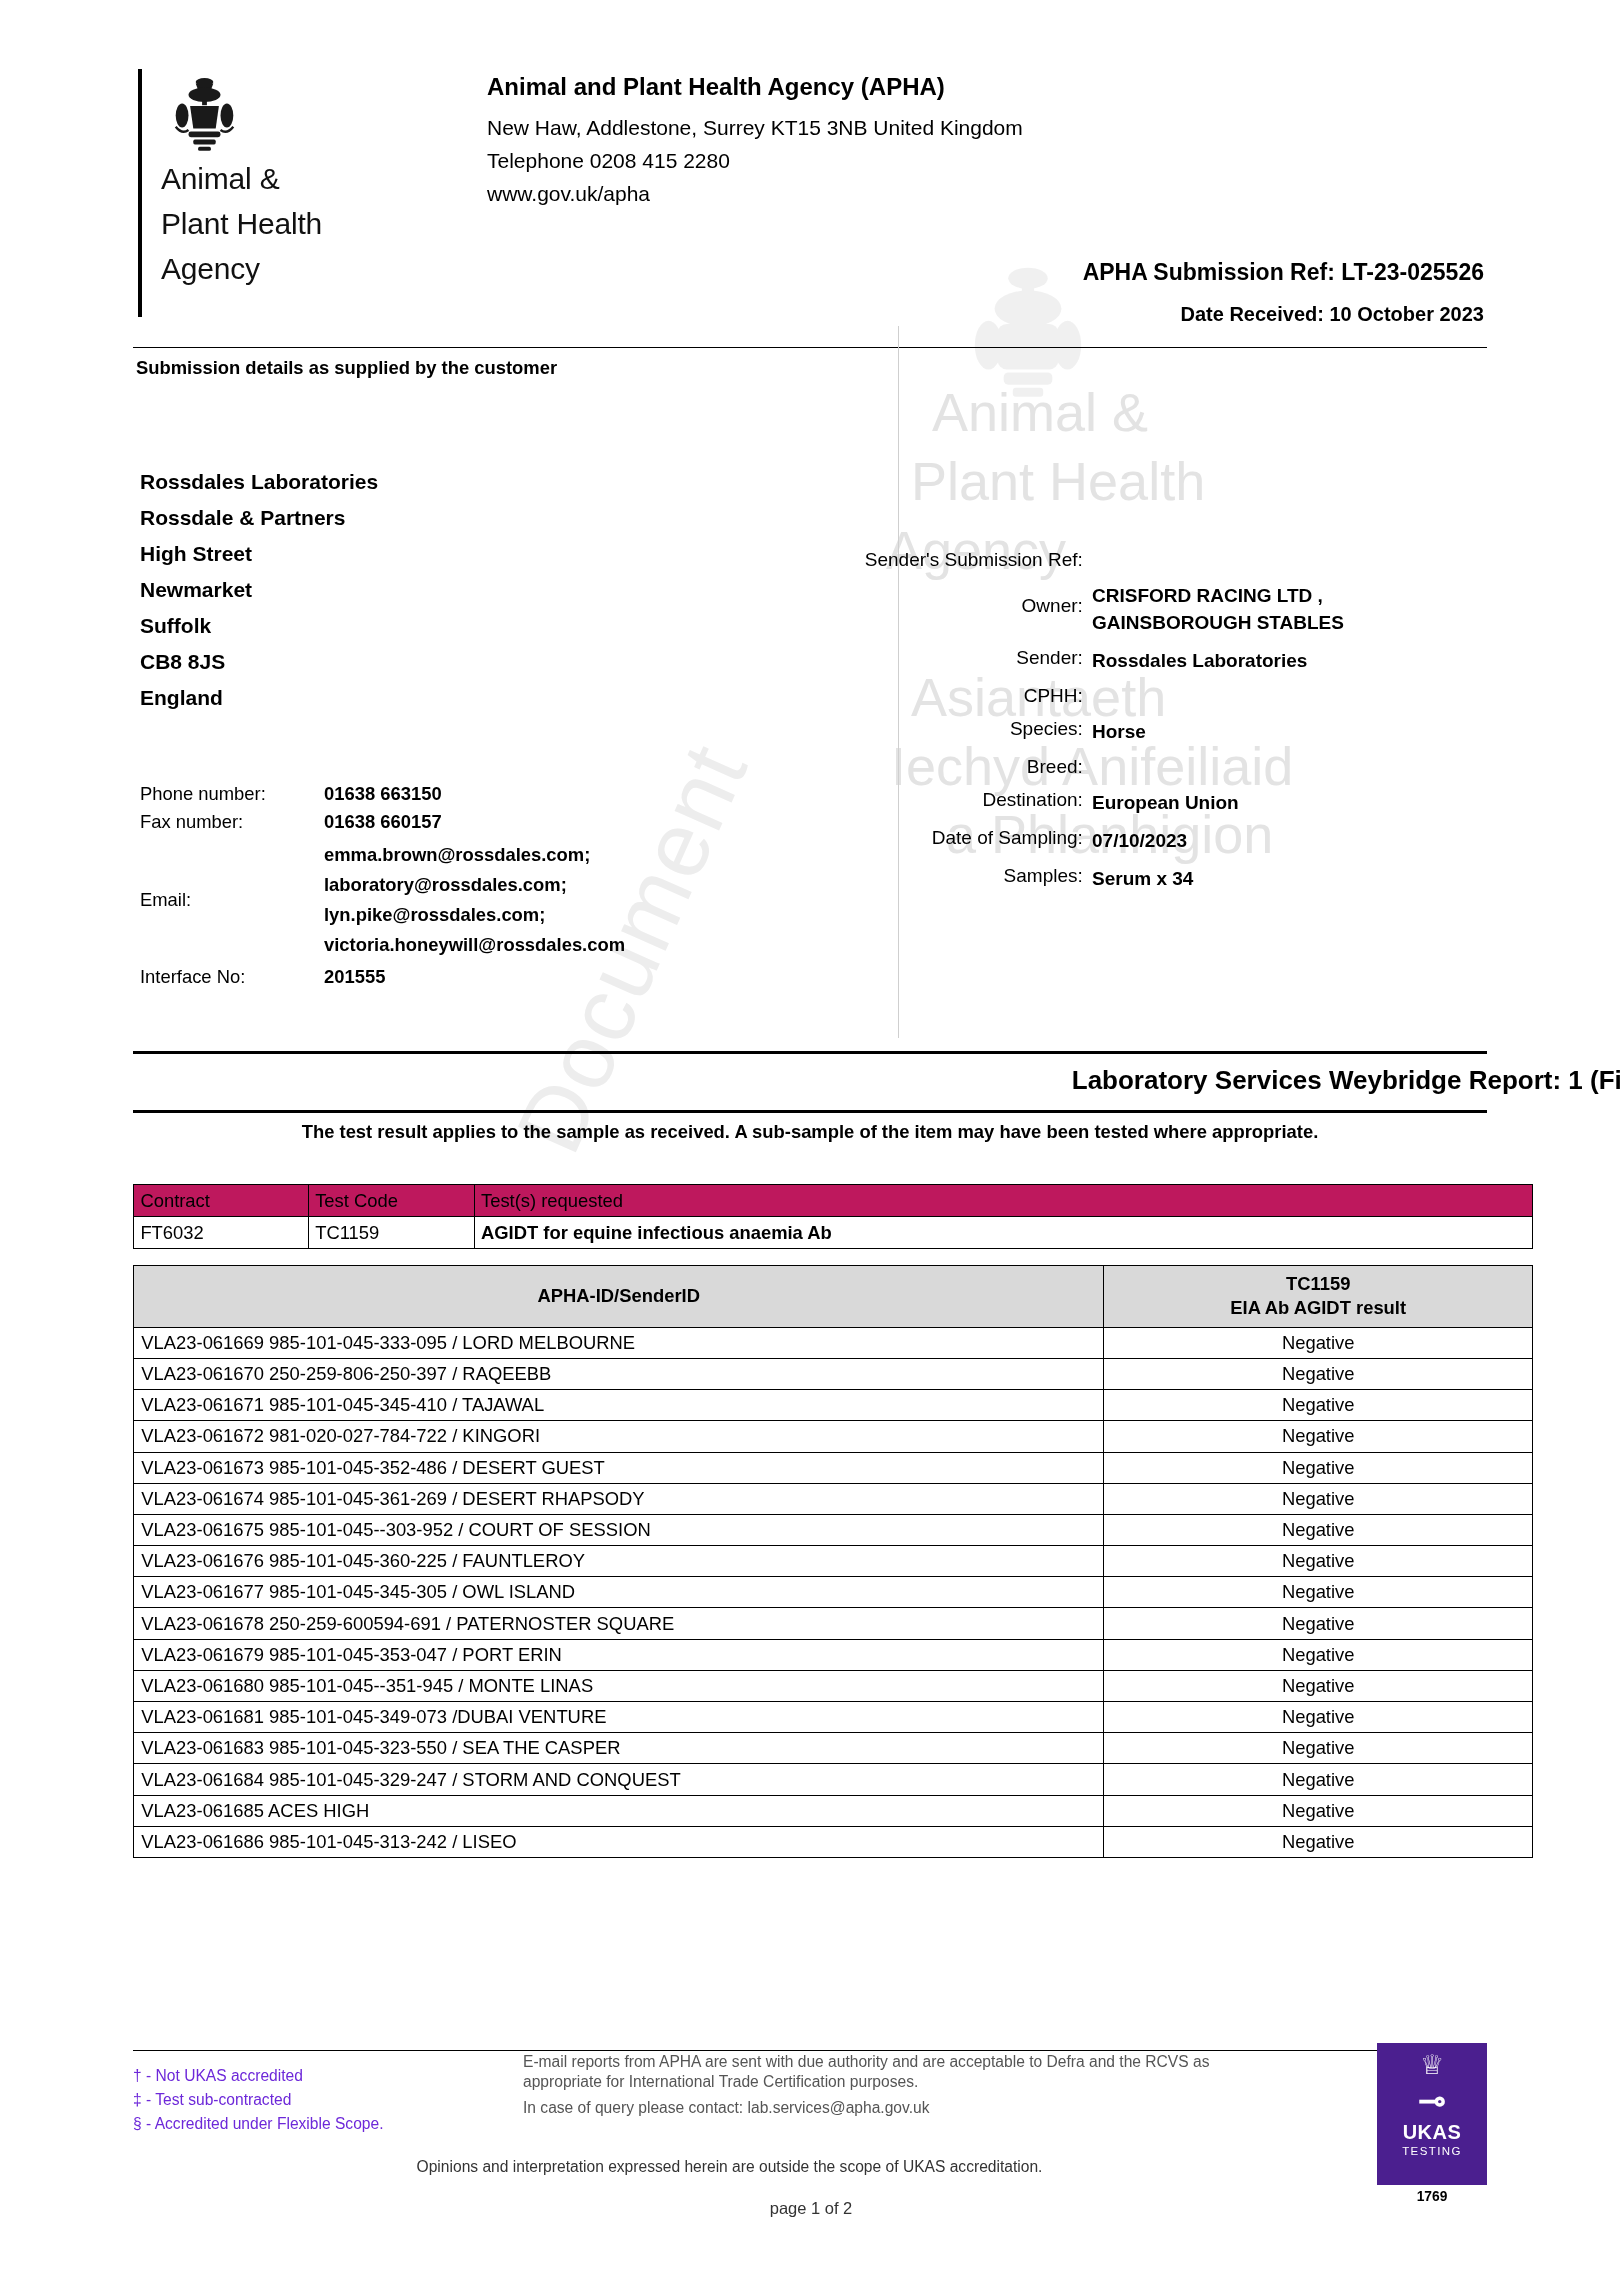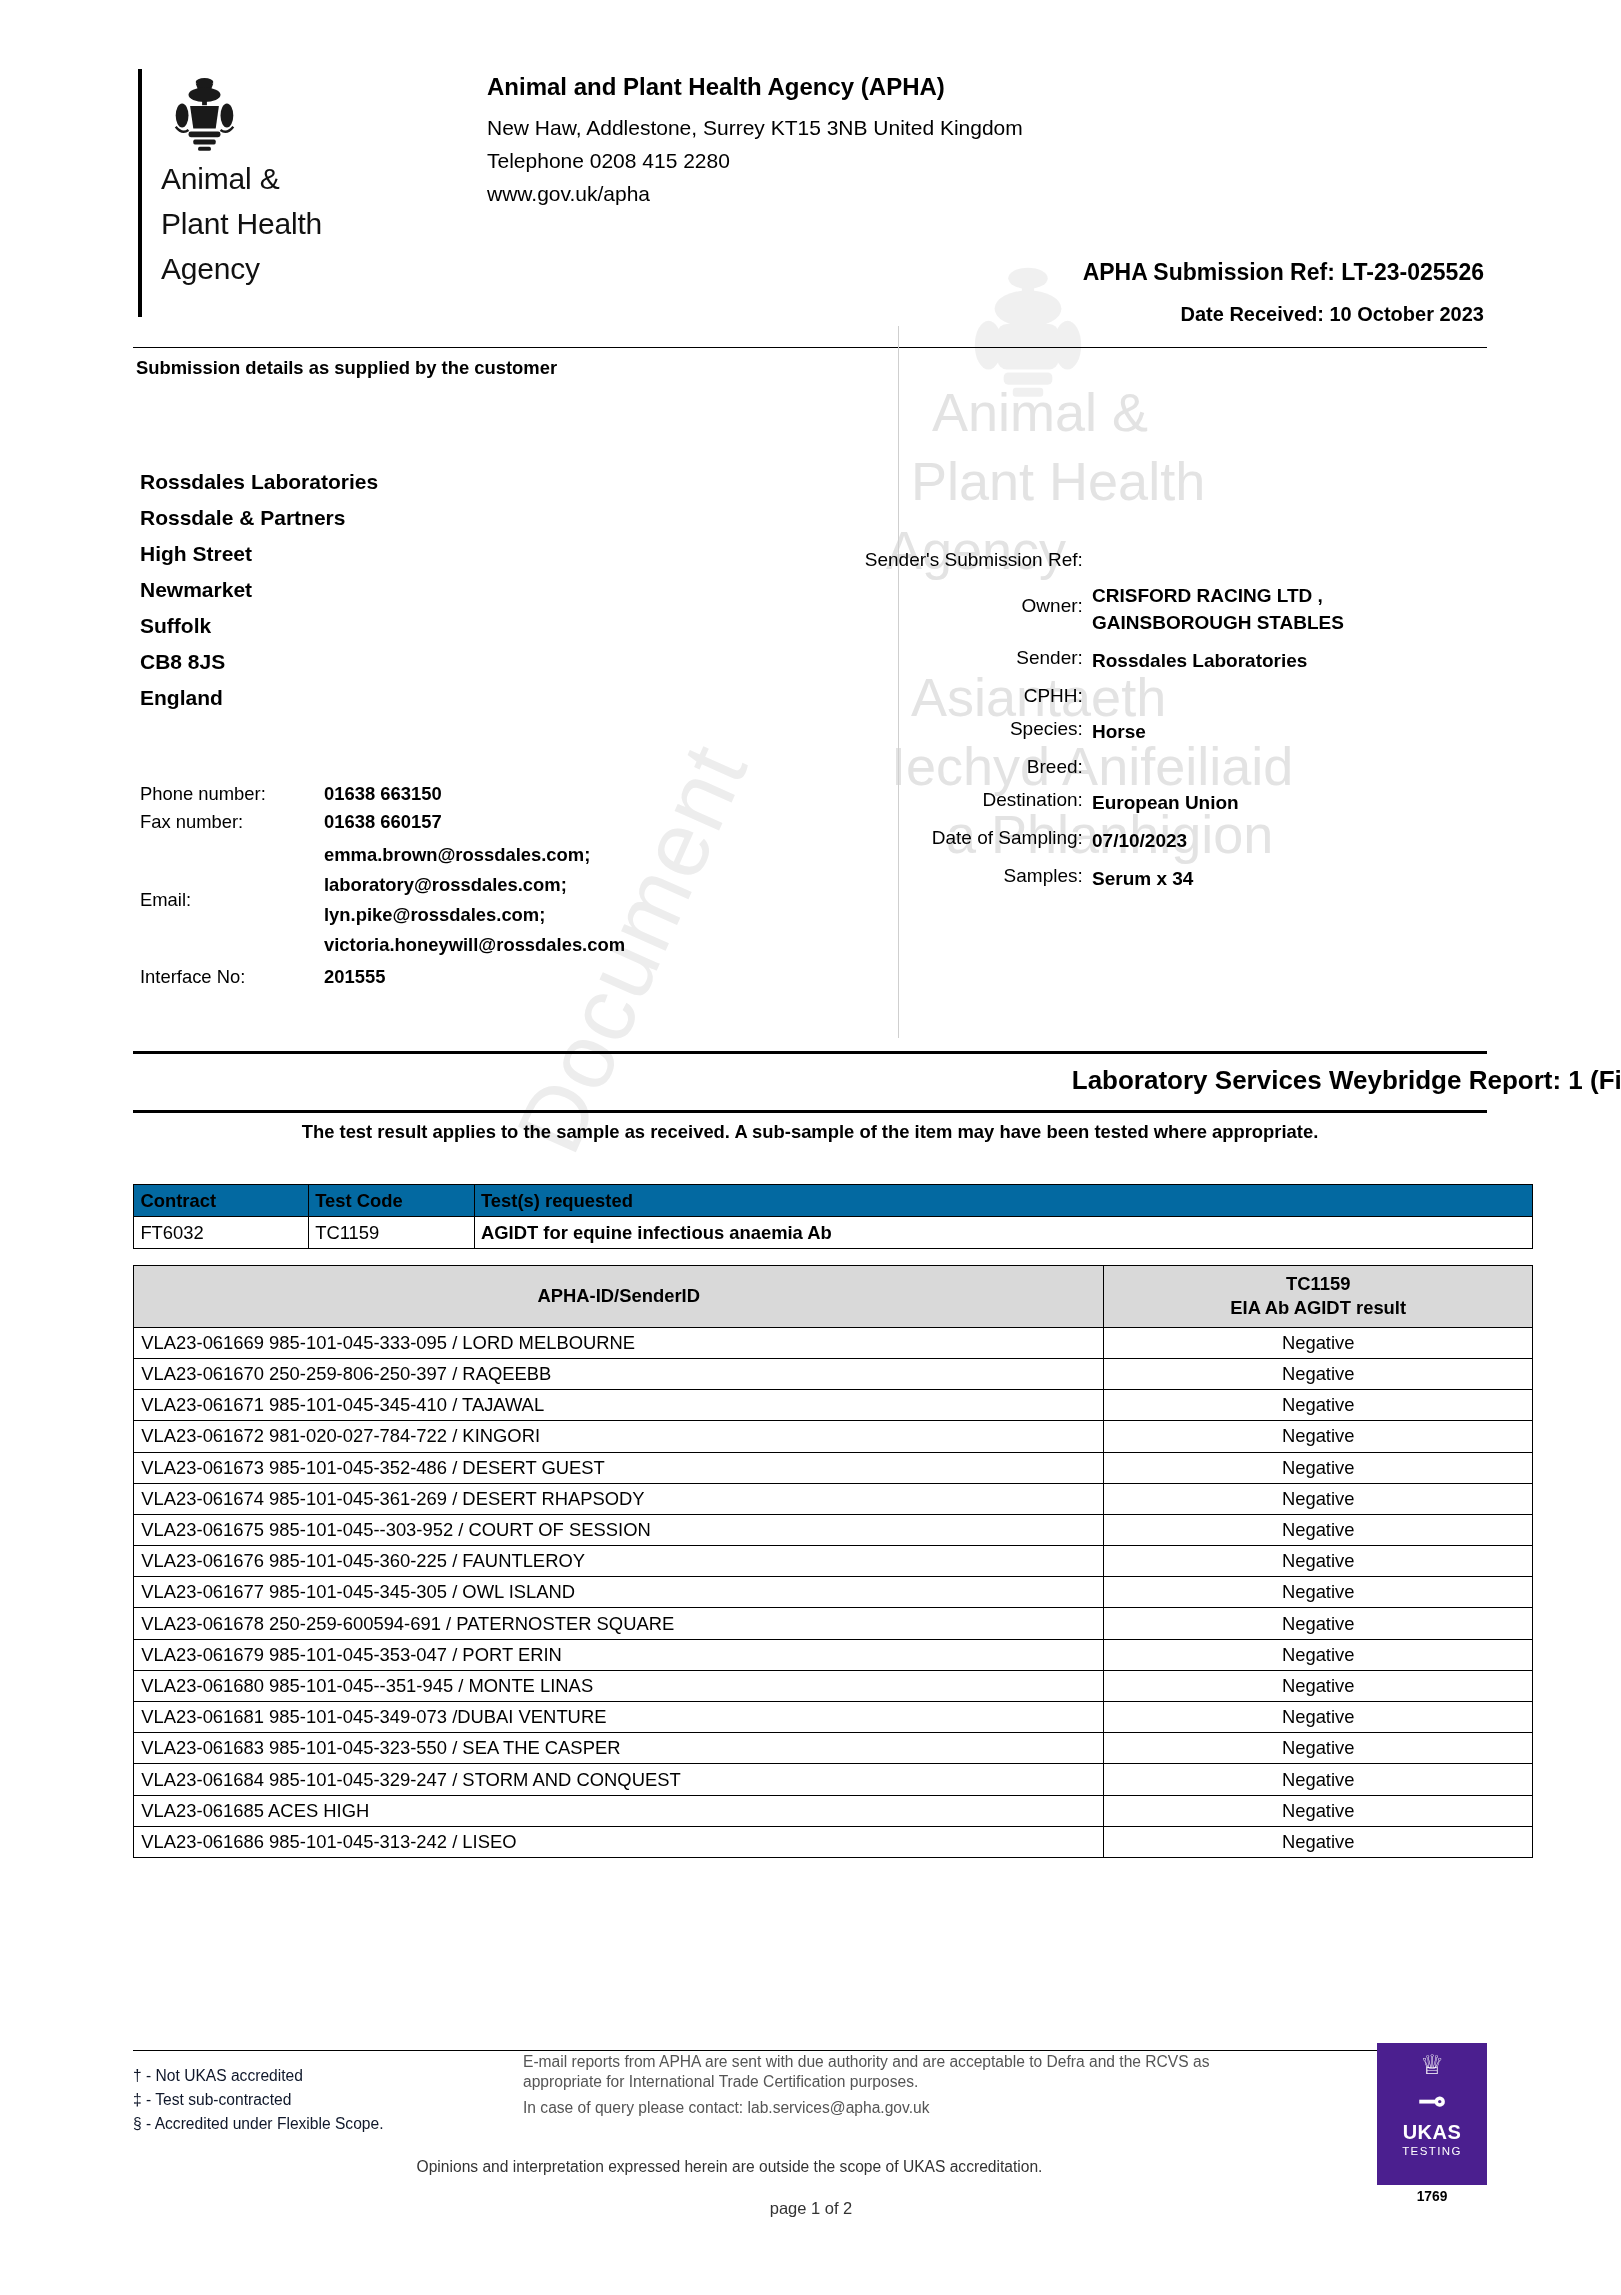--- a/index.html
+++ b/index.html
@@ -226,22 +226,22 @@
     left: 133px; top: 1184px;
     width: 1400px;
     font-size: 18.4px;
   }
   .contract-table td, .contract-table th {
     border: 0.9px solid #000;
     padding: 4.6px 6.4px;
     text-align: left;
   }
   .contract-table thead td {
-    background: #0369a1;
-    font-weight: bold;
+    background: #be185d;
+    font-weight: normal;
   }
   .ct-c1 { width: 161px; }
   .ct-c2 { width: 152px; }
   .contract-table tbody td.bold { font-weight: bold; }
 
   
   .results-table {
     position: absolute;
     left: 133px; top: 1265px;
     width: 1400px;
@@ -273,21 +273,21 @@
     left: 133px; top: 2050px;
     width: 1354px;
     height: 1.4px;
     background: #000;
   }
   .foot-left {
     position: absolute;
     left: 133px; top: 2064px;
     font-size: 15.6px;
     line-height: 24px;
-    color: #0f172a;
+    color: #6d28d9;
   }
   .foot-mid {
     position: absolute;
     left: 523px; top: 2052px;
     width: 758px;
     font-size: 15.6px;
     line-height: 20px;
     color: #555;
   }
   .foot-note {

